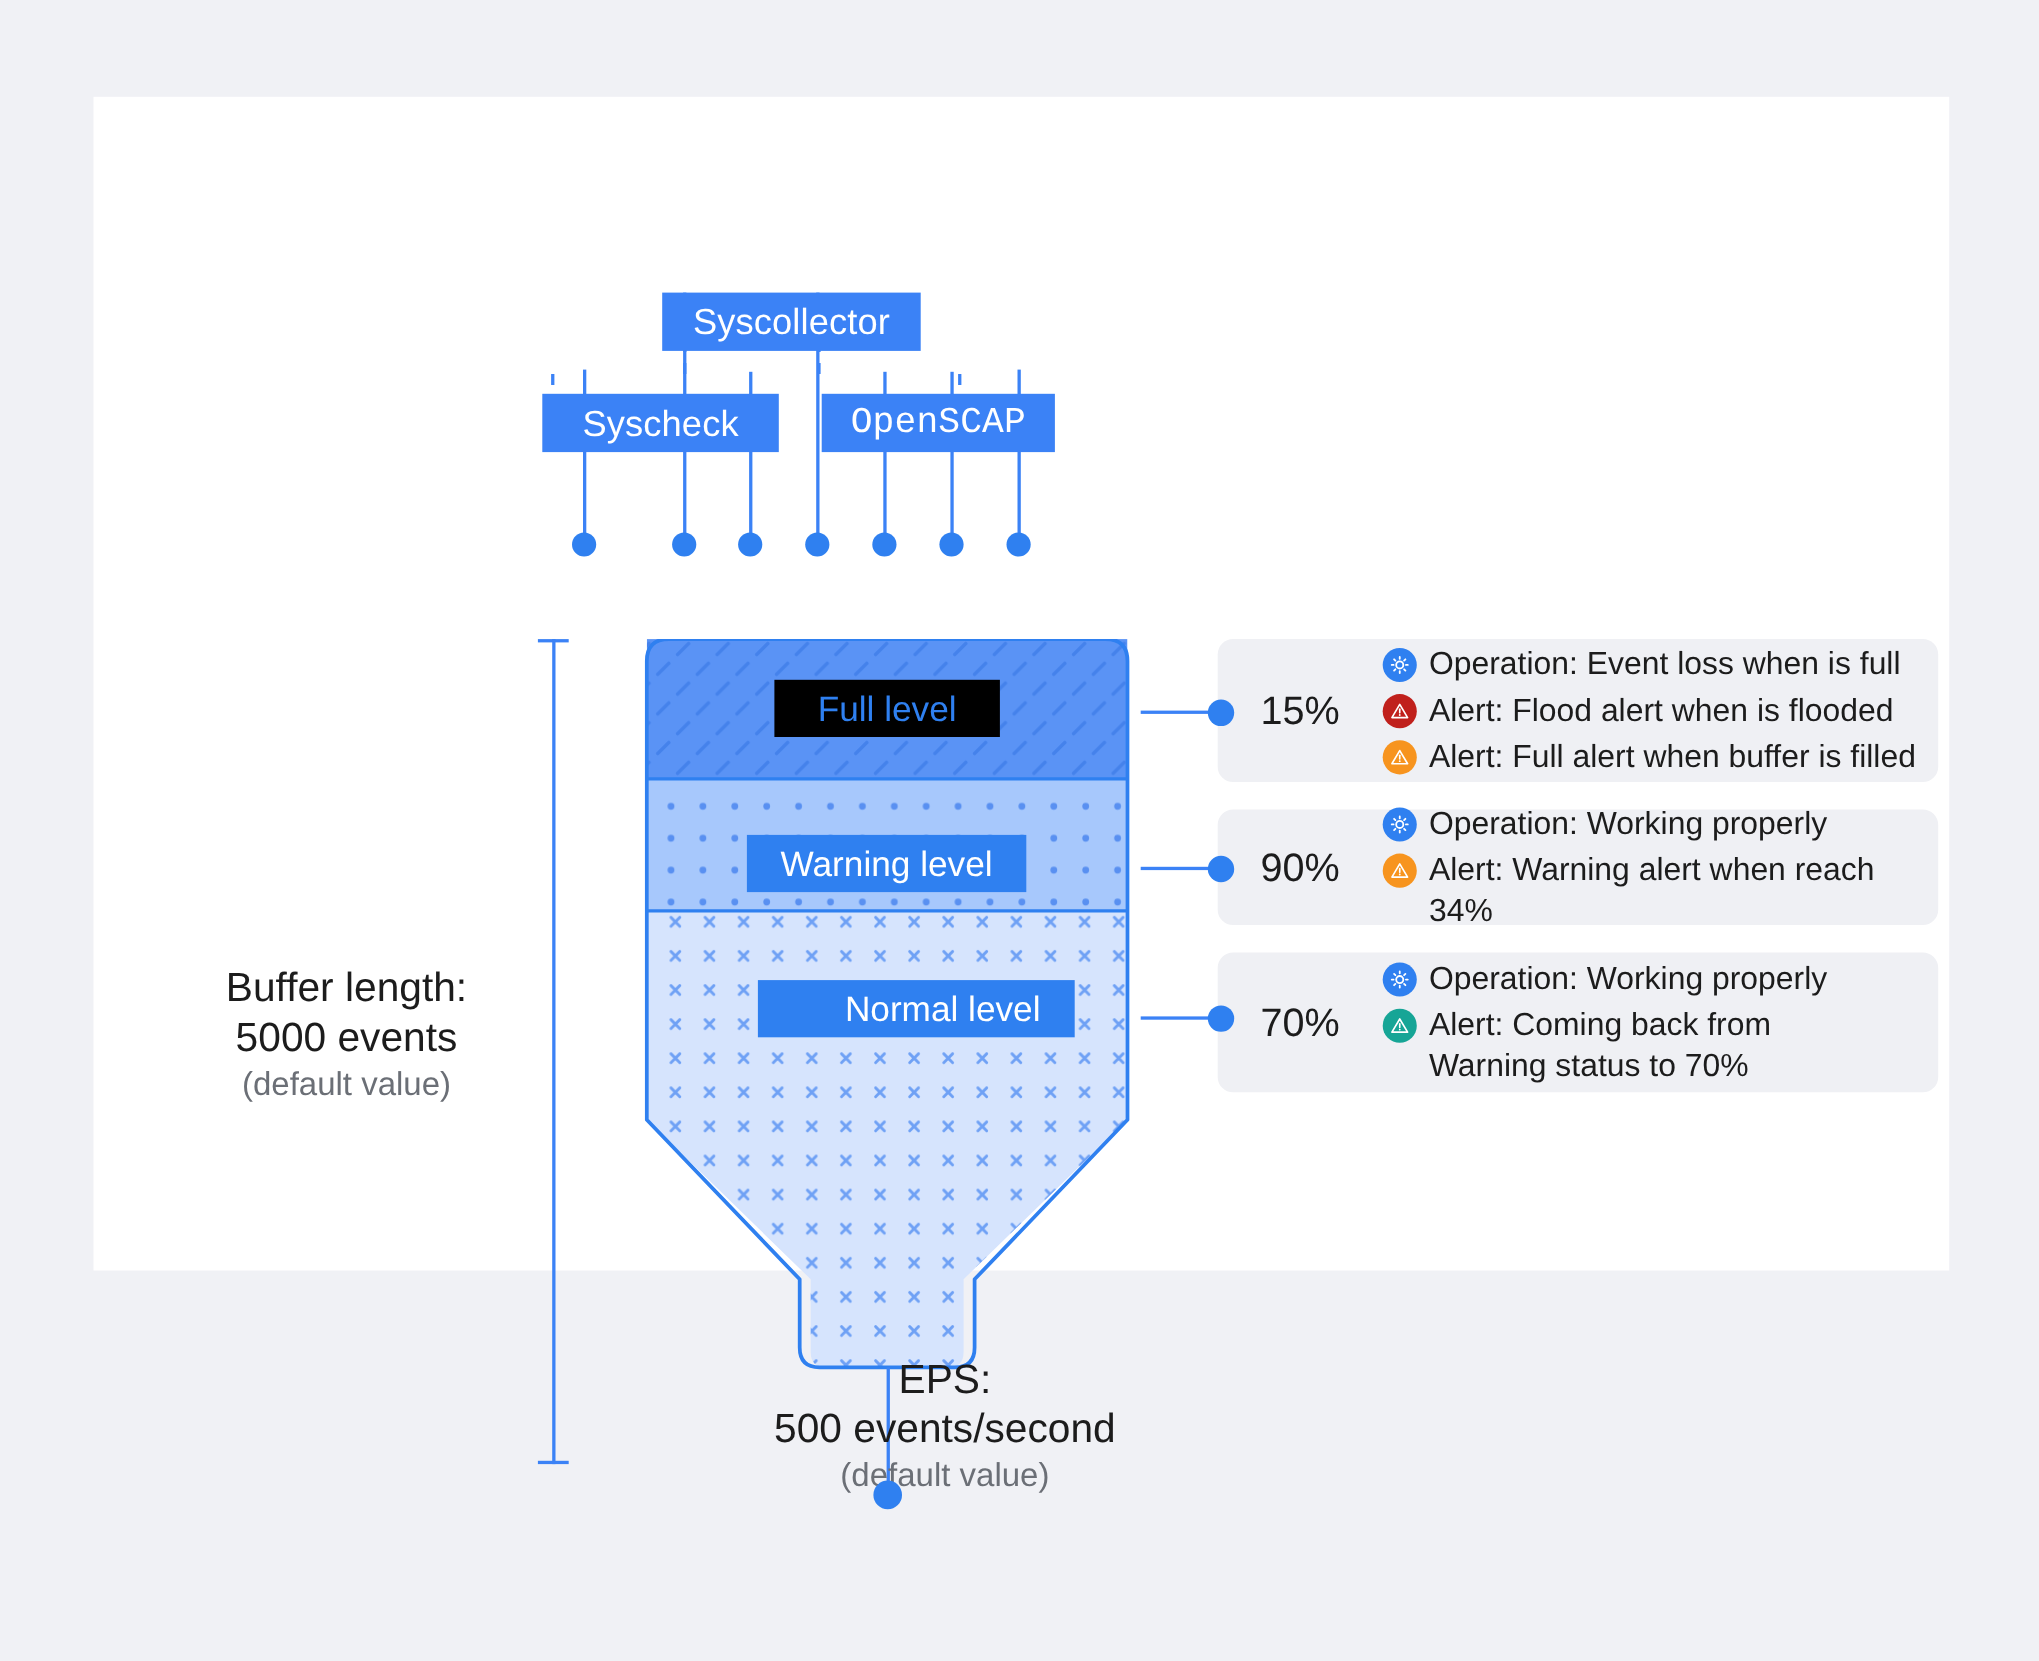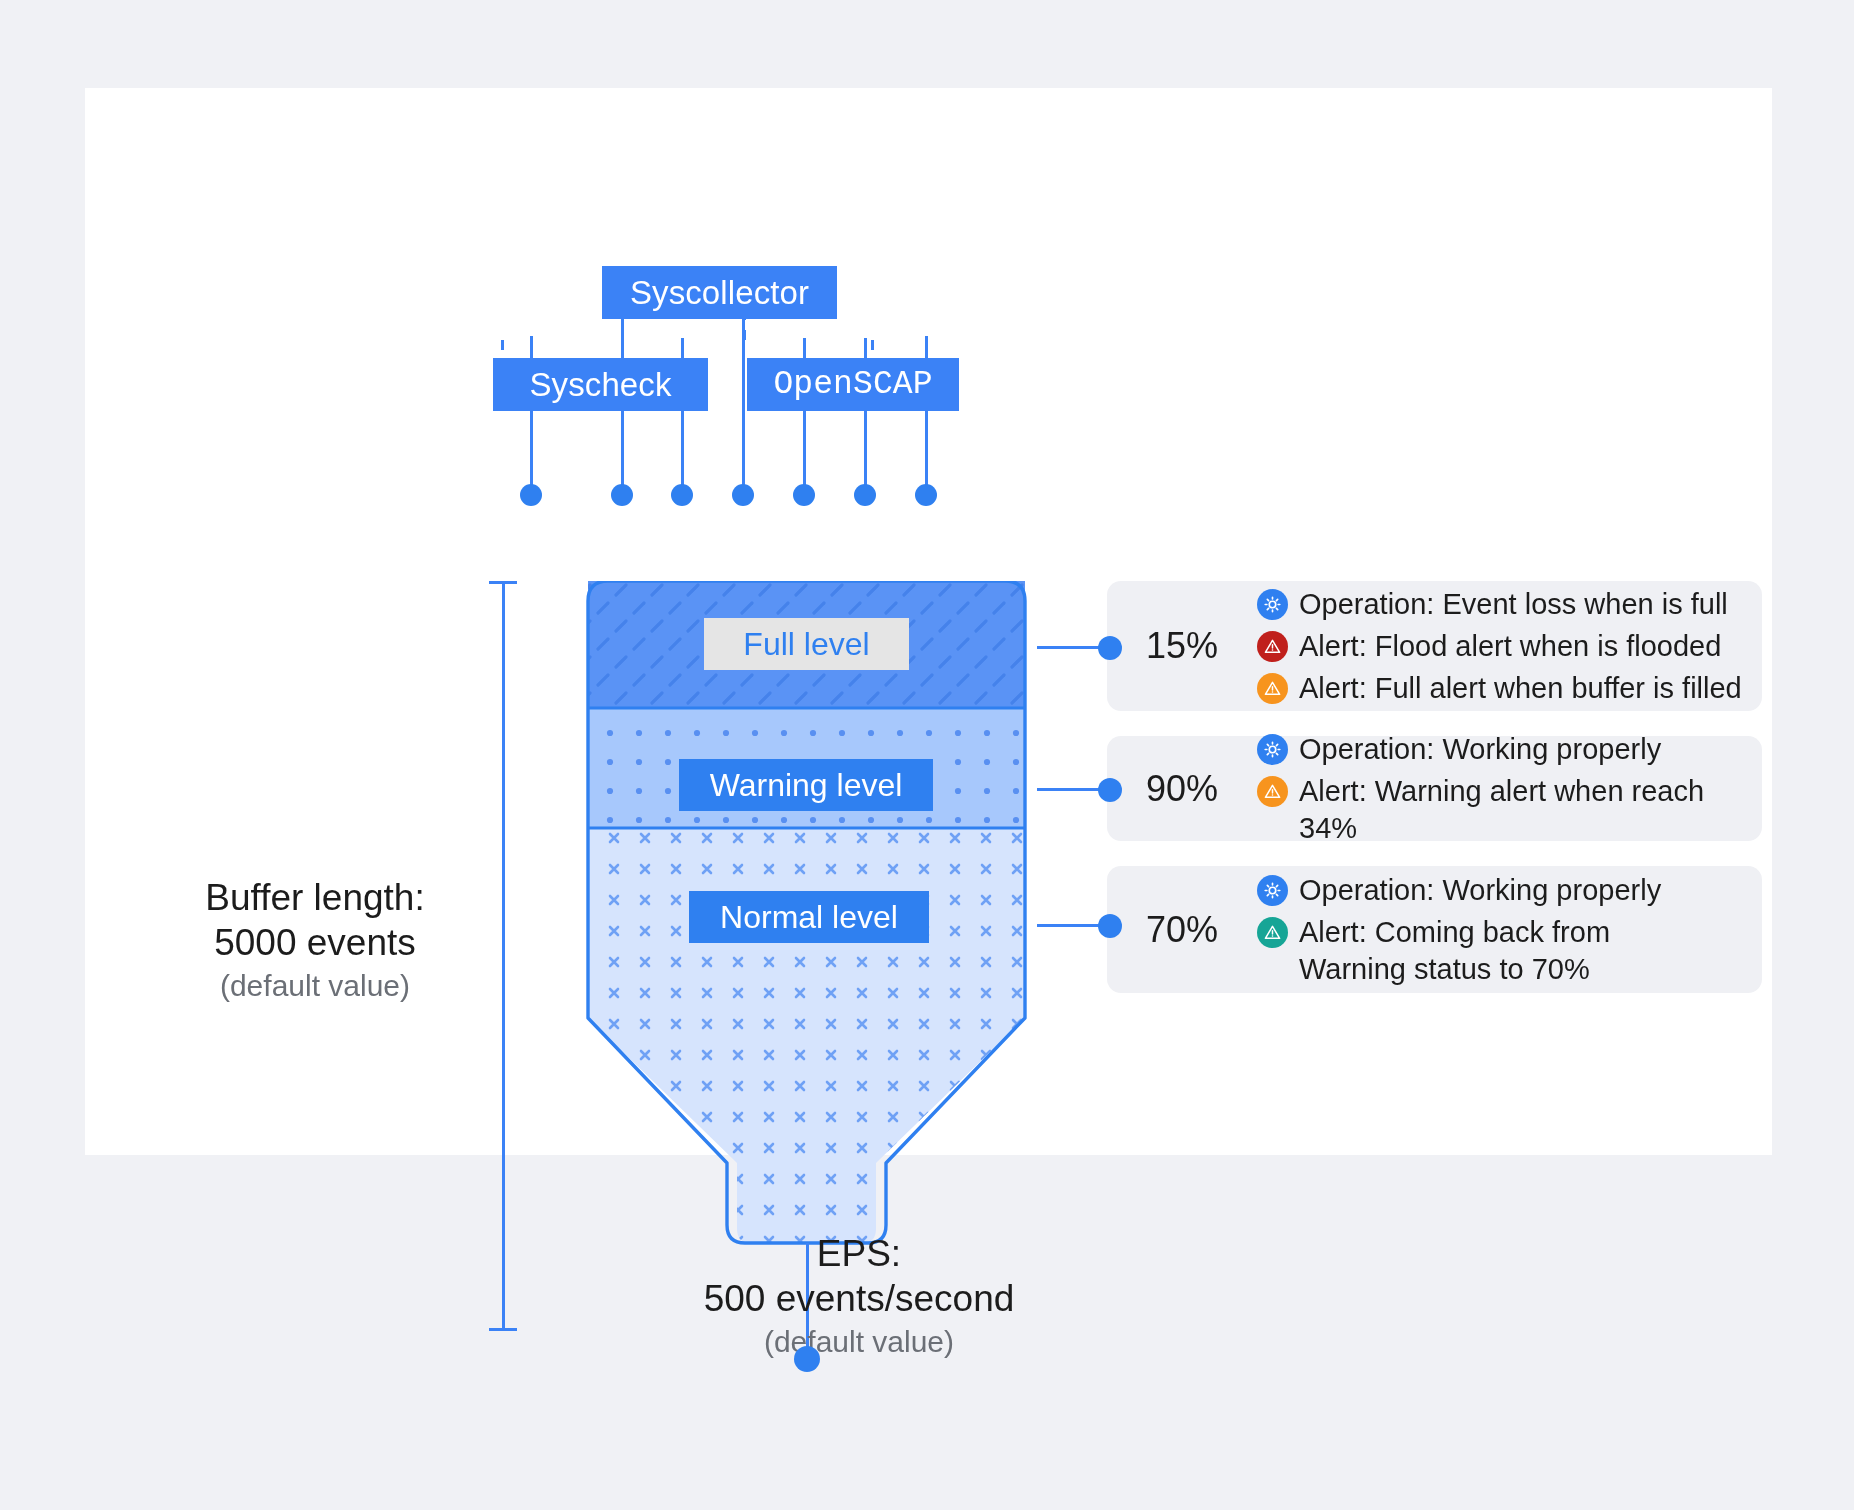--- a/index.html
+++ b/index.html
@@ -36,21 +36,21 @@
   }
   
   .buffer{position:absolute;left:489px;top:493px;width:465px;height:750px;z-index:3;}
   .buffer svg{display:block;}
   
   .chip{
     position:absolute;z-index:8;
     display:flex;align-items:center;justify-content:center;
     font-size:32px;white-space:nowrap;
   }
-  .chip-full{background:#e5e5e5;color:#2f80f0;}
+  .chip-full{background:#000000;color:#2f80f0;}
   .chip-warn{background:#2f80f0;color:#ffffff;}
   .chip-normal{background:#2f80f0;color:#ffffff;}
   
   .leader{position:absolute;height:3px;background:#3b82f6;z-index:5;}
   .leader-dot{
     position:absolute;width:24px;height:24px;border-radius:50%;
     background:#2f80f0;z-index:6;
   }
   
   .panel{
@@ -179,21 +179,21 @@
         <line x1="14" y1="247" x2="451" y2="247" stroke="#2f80f0" stroke-width="3"></line>
       </svg>
     </div>
 
     <div class="chip chip-full" style="left:619px;top:530px;width:205px;height:52px;">
       <span>Full level</span>
     </div>
     <div class="chip chip-warn" style="left:594px;top:671px;width:254px;height:52px;">
       <span>Warning level</span>
     </div>
-    <div class="chip chip-normal" style="left:604px;top:803px;width:240px;height:52px;">
+    <div class="chip chip-normal" style="left:604px;top:803px;width:240px;height:52px;padding-left:48px;">
       <span>Normal level</span>
     </div>
 
     <div class="leader" style="left:952px;top:558px;width:70px;"></div>
     <div class="leader-dot" style="left:1013px;top:548px;"></div>
 
     <div class="leader" style="left:952px;top:700px;width:70px;"></div>
     <div class="leader-dot" style="left:1013px;top:690px;"></div>
 
     <div class="leader" style="left:952px;top:836px;width:70px;"></div>

